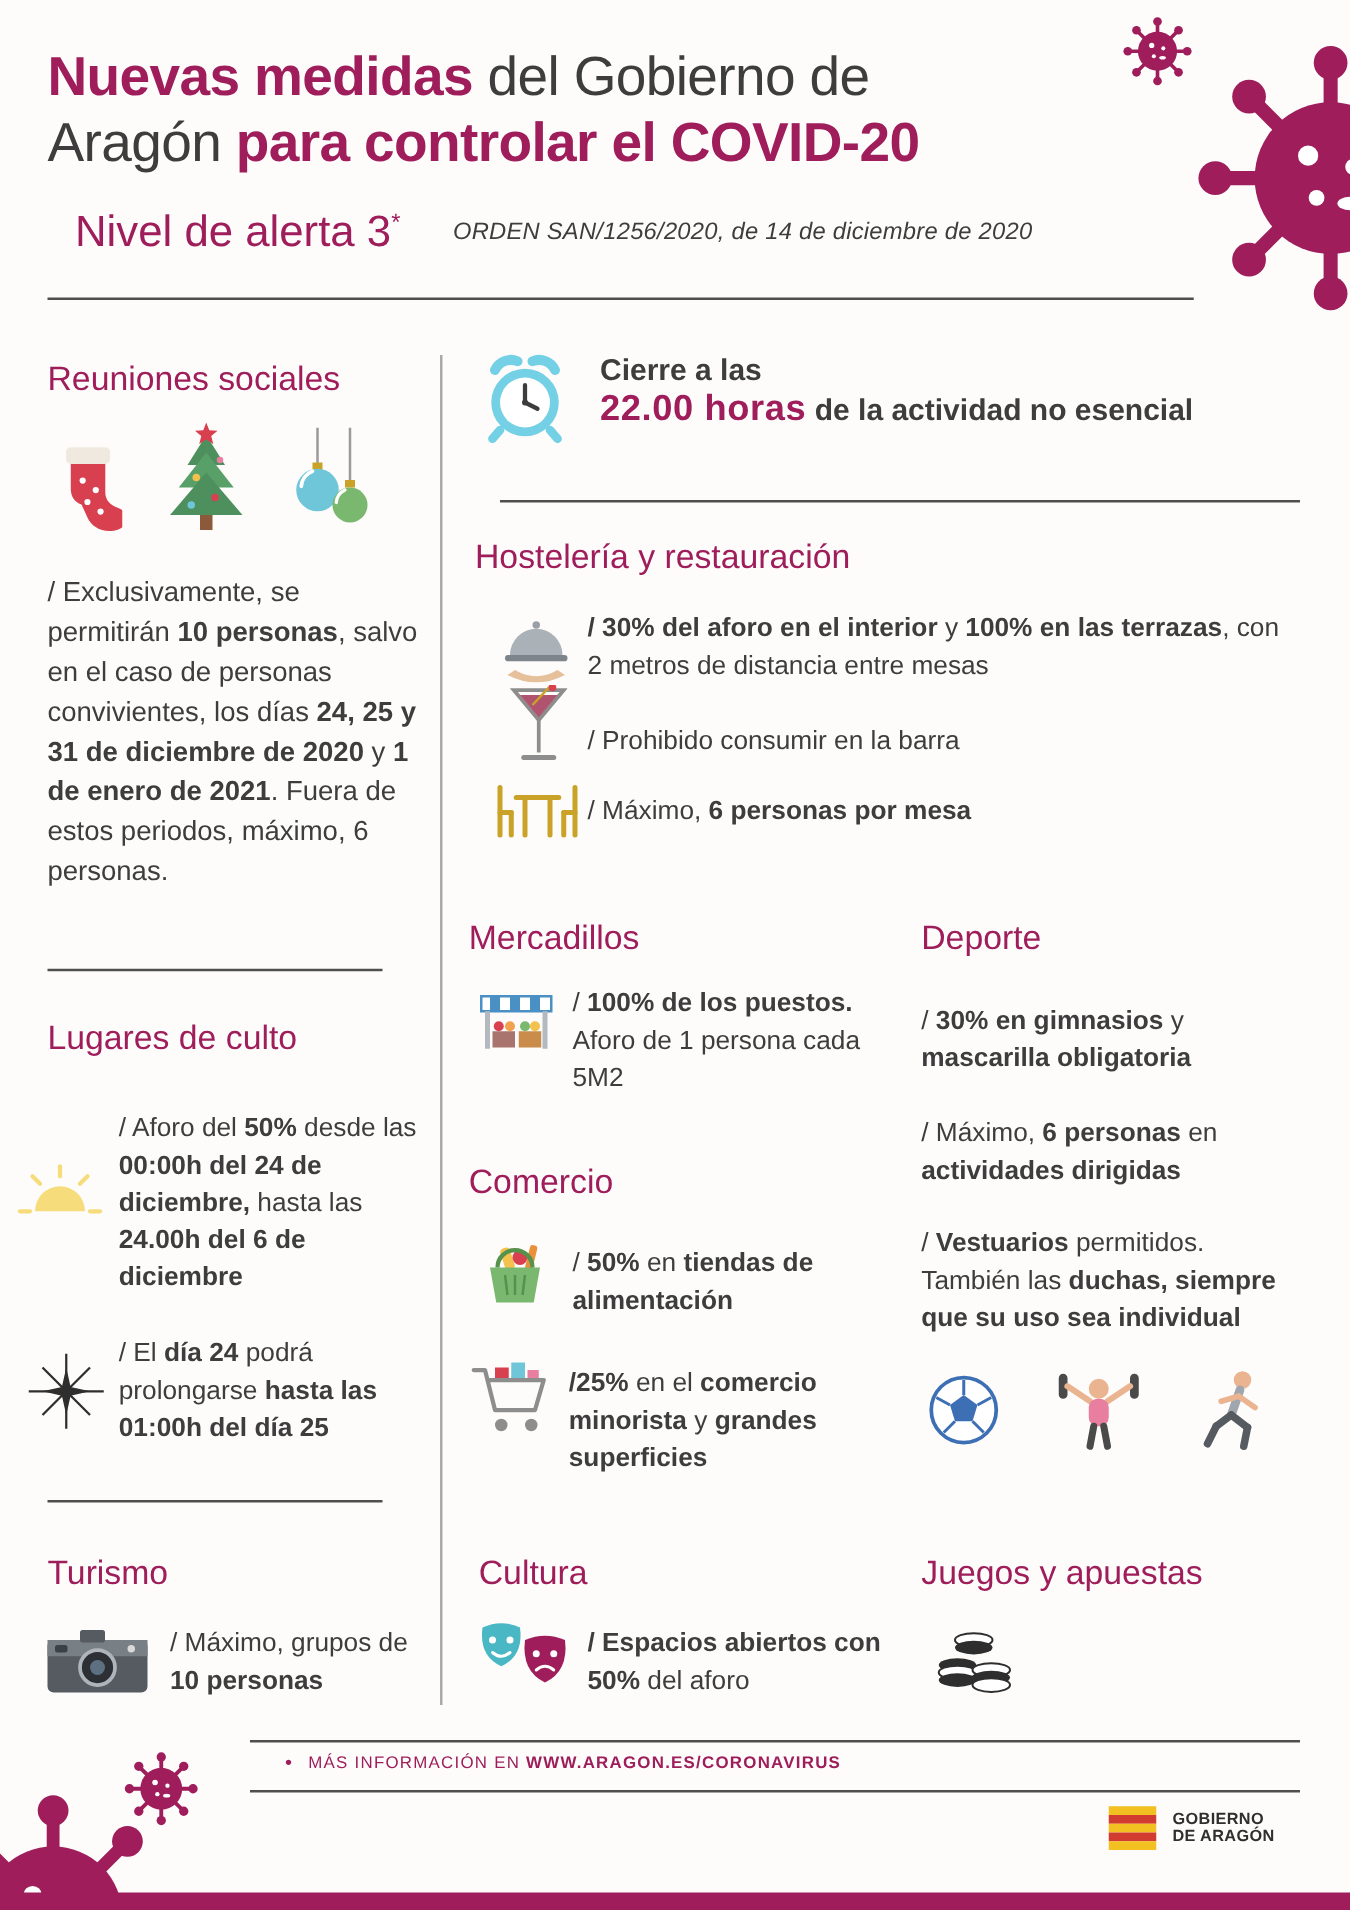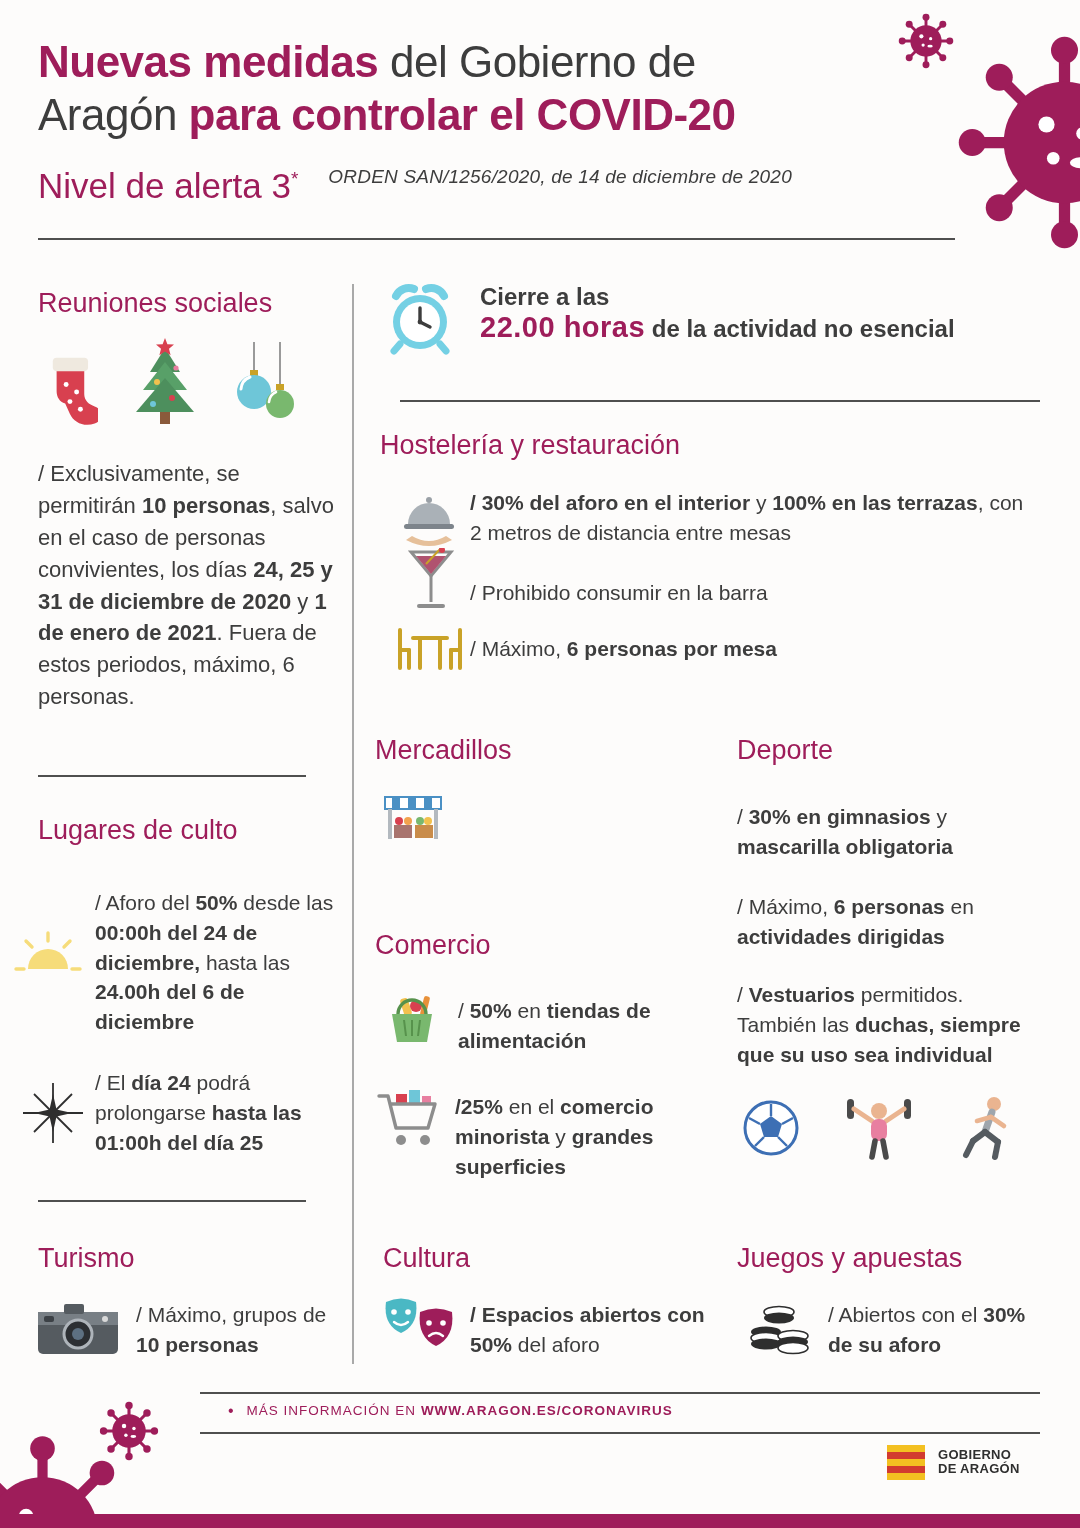--- a/index.html
+++ b/index.html
@@ -12,21 +12,21 @@
     position:relative;width:1080px;height:1528px;margin:0 auto;
     background:#fdfcfb;overflow:hidden;
     font-family:"Liberation Sans", sans-serif;color:var(--dark);
   }
   .abs{position:absolute;}
   h1,h2,p{margin:0;}
   .b{font-weight:700;}
   .m{color:var(--accent);}
   .title{font-size:44px;line-height:1.2;font-weight:400;letter-spacing:-0.5px;}
   .title .line{display:block;}
-  .alert-row{margin-top:24px;display:flex;align-items:flex-start;gap:30px;}
+  .alert-row{margin-top:24px;display:flex;align-items:center;gap:42px;margin-left:22px;}
   .alert-level{font-size:35px;color:var(--accent);font-weight:400;}
   .alert-level sup{font-size:19px;}
   .order-ref{font-size:19px;font-style:italic;letter-spacing:0.2px;}
   .section-heading{font-size:27px;font-weight:400;color:var(--accent);}
   .body-text{font-size:21px;line-height:1.42;}
   .body-text.lg{font-size:22px;line-height:1.45;}
   .hdiv{height:0;border-top:2px solid #4f4f4f;}
   .vline{width:2px;background:#a9a9a9;}
   .closure-line1{font-size:24px;font-weight:700;}
   .closure-time{font-size:29px;font-weight:700;color:var(--accent);letter-spacing:0.5px;}
@@ -333,20 +333,21 @@
   <p class="abs body-text" style="left:470px;top:578px;width:560px"><span>/ Prohibido consumir en la barra</span></p>
   <svg class="abs" style="left:396px;top:626px;width:68px;height:46px">
       <use href="#tablechairs"></use>
     </svg>
   <p class="abs body-text" style="left:470px;top:634px;width:560px"><span>/ Máximo, </span><span class="b">6 personas por mesa</span></p>
 
   <h2 class="abs section-heading" style="left:375px;top:735px">Mercadillos</h2>
   <svg class="abs" style="left:382px;top:795px;width:62px;height:56px">
       <use href="#market"></use>
     </svg>
+  <p class="abs body-text" style="left:458px;top:788px;width:238px"><span>/ </span><span class="b">100% de los puestos.</span><span> Aforo de 1 persona cada 5M2</span></p>
 
   <h2 class="abs section-heading" style="left:375px;top:930px">Comercio</h2>
   <svg class="abs" style="left:382px;top:990px;width:60px;height:56px">
       <use href="#basket"></use>
     </svg>
   <p class="abs body-text" style="left:458px;top:996px;width:252px"><span>/ </span><span class="b">50%</span><span> en </span><span class="b">tiendas de alimentación</span></p>
   <svg class="abs" style="left:376px;top:1088px;width:66px;height:62px">
       <use href="#cart"></use>
     </svg>
   <p class="abs body-text" style="left:455px;top:1092px;width:252px"><span class="b">/25%</span><span> en el </span><span class="b">comercio minorista</span><span> y </span><span class="b">grandes superficies</span></p>
@@ -370,21 +371,20 @@
       </svg>
     <svg style="width:58px;height:66px">
         <use href="#runner"></use>
       </svg>
   </div>
 
   <h2 class="abs section-heading" style="left:737px;top:1243px">Juegos y apuestas</h2>
   <svg class="abs" style="left:746px;top:1298px;width:66px;height:58px">
       <use href="#chips"></use>
     </svg>
-  <p class="abs body-text" style="left:828px;top:1300px;width:214px"><span>/ Abiertos con el </span><span class="b">30% de su aforo</span></p>
 
   <div class="abs hdiv" style="left:200px;top:1392px;width:840px"></div>
   <div class="abs footer-info" style="left:228px;top:1402px">
     <span class="bullet">•</span><span><span>MÁS INFORMACIÓN EN </span><span class="b">WWW.ARAGON.ES/CORONAVIRUS</span></span>
   </div>
   <div class="abs hdiv" style="left:200px;top:1432px;width:840px"></div>
 
   <svg class="abs" style="left:98px;top:1400px;width:62px;height:62px">
       <use href="#virus"></use>
     </svg>

